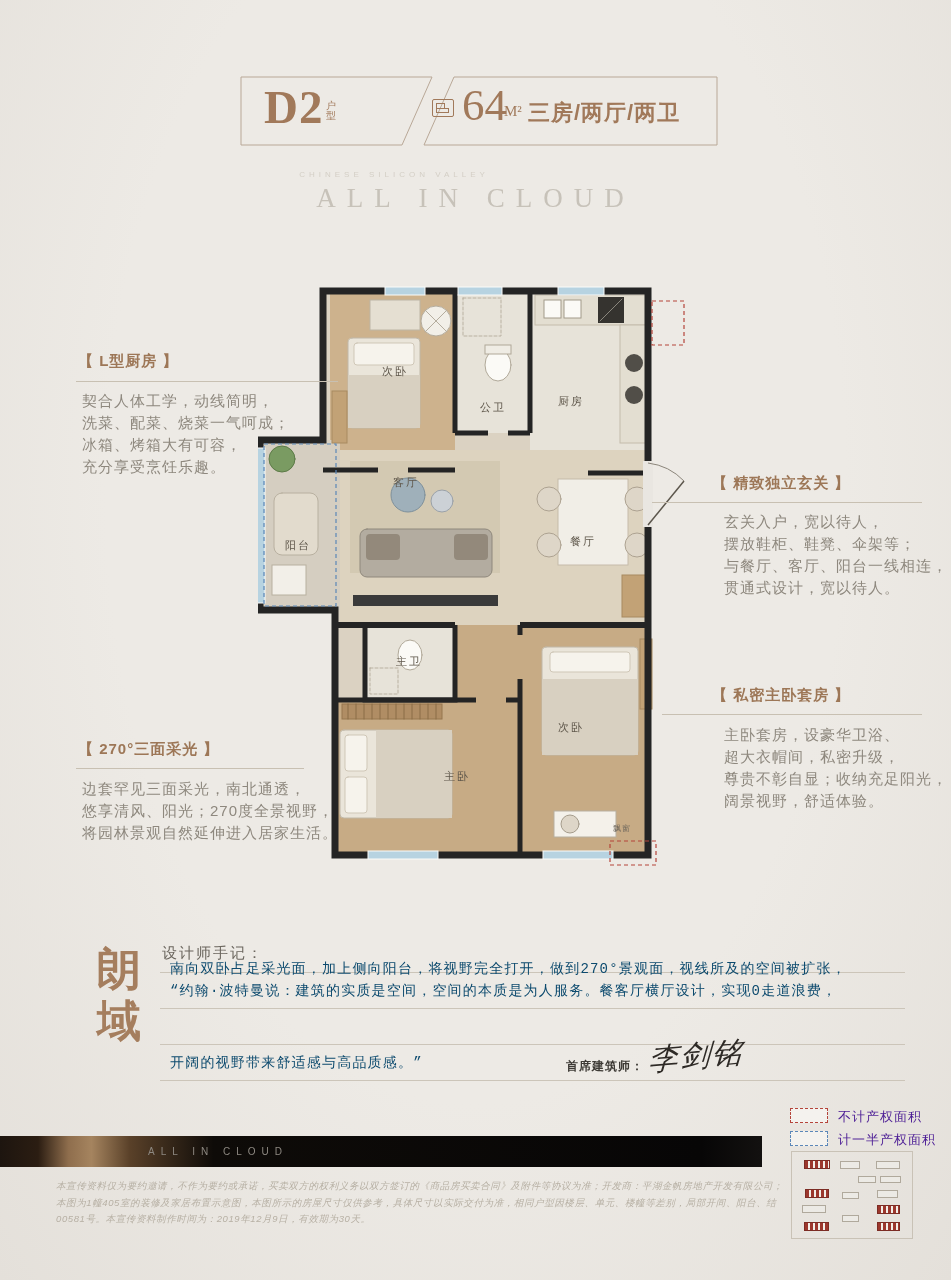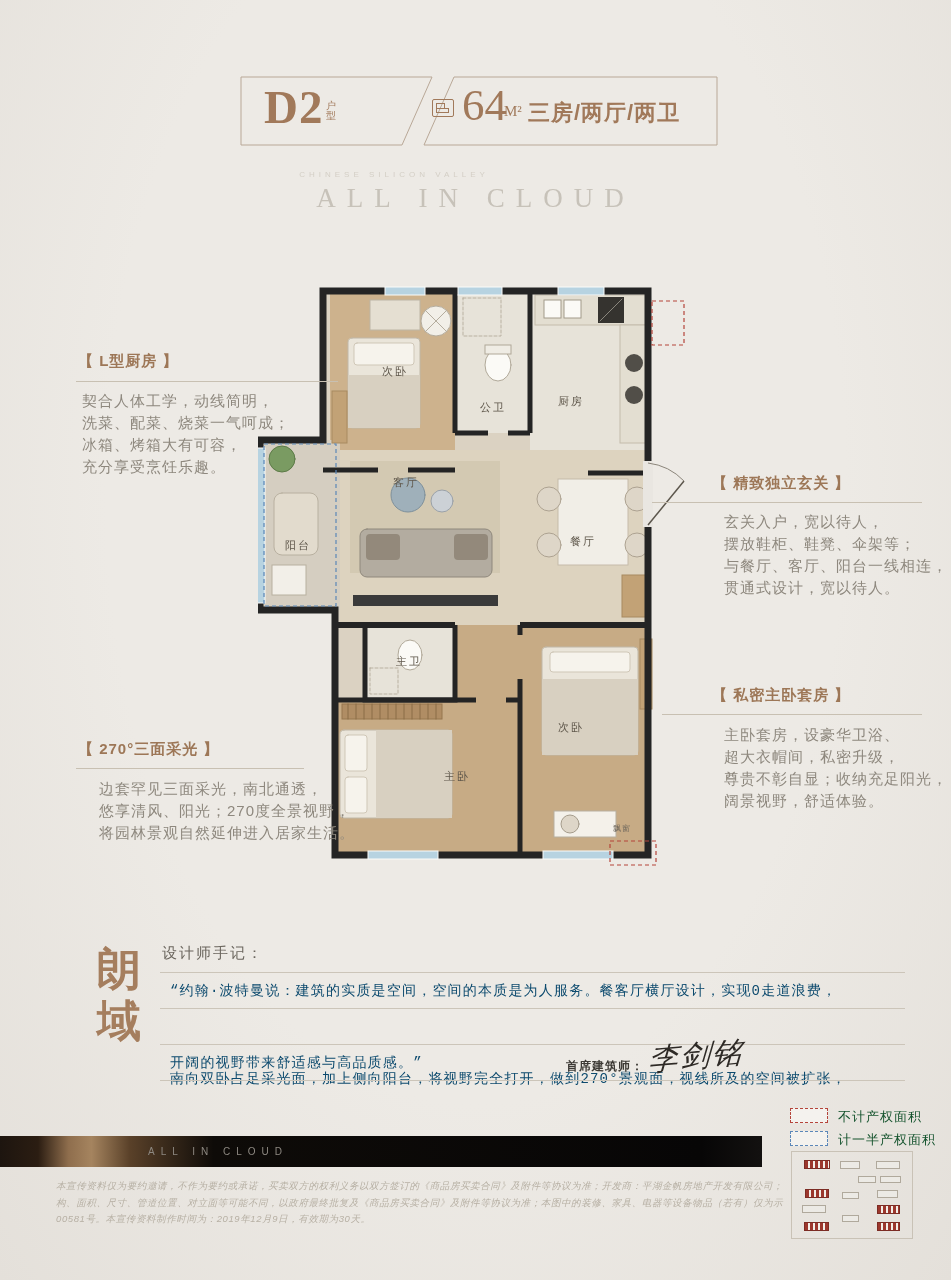--- a/index.html
+++ b/index.html
@@ -58,21 +58,21 @@
   .note-line { font-size:14px; color:#0c4a6e; letter-spacing:1.2px; font-weight:500; white-space:nowrap;font-family:Liberation Mono, monospace; }
   .note-rule { height:1px; background:#ccc5b9; }
   .architect-label { font-size:12px; font-weight:bold; color:#3d3a35; letter-spacing:1px; }
   .signature { font-family:"Liberation Serif", serif; font-style:italic; font-size:30px; color:#2e2a26;
     transform:rotate(-5deg) skewX(-8deg); letter-spacing:2px; }
 
   
   .legend-swatch { width:38px; height:15px; background:#f4f2ee; }
   .legend-swatch.red  { border:1.5px dashed #b5443a; }
   .legend-swatch.blue { border:1.5px dashed #5b87b8; }
-  .legend-label { font-size:13px; color:#14532d; letter-spacing:1px; font-family:"Liberation Serif", serif; }
+  .legend-label { font-size:13px; color:#4c1d95; letter-spacing:1px; font-family:"Liberation Serif", serif; }
   #keyplan-box { left:791px; top:1151px; width:122px; height:88px; border:1px solid #c9c2b6; }
   .bldg { position:absolute; border:1px solid #b0a99c; background:#eceae5; }
   .bldg.hl { border:1px solid #7c2c24; background:
     repeating-linear-gradient(90deg, #9c372d 0 3px, #f3efe9 3px 5px); }
 
   
   #banner { left:0; top:1136px; width:762px; height:31px;
     background:linear-gradient(90deg,#1d150f 0%, #2b1d12 5%, #8f6e4d 9%, #a5845f 12%, #5a4129 17%, #0e0b08 28%, #070606 92%, #131110 100%);
   }
   #banner-text { left:148px; top:1146px; font-size:10px; letter-spacing:6px; color:#8d8881; }
@@ -240,34 +240,34 @@
 <div class="abs rule" style="left:662px; top:714px; width:260px;"></div>
 <div class="abs" style="left:724px; top:724px;">
   <div class="feature-line">主卧套房，设豪华卫浴、</div>
   <div class="feature-line">超大衣帽间，私密升级，</div>
   <div class="feature-line">尊贵不彰自显；收纳充足阳光，</div>
   <div class="feature-line">阔景视野，舒适体验。</div>
 </div>
 
 <div class="abs feature-title" style="left:78px; top:740px;">【 270°三面采光 】</div>
 <div class="abs rule" style="left:76px; top:768px; width:228px;"></div>
-<div class="abs" style="left:82px; top:778px;margin-left:17px;">
+<div class="abs" style="left:82px; top:778px;">
   <div class="feature-line">边套罕见三面采光，南北通透，</div>
   <div class="feature-line">悠享清风、阳光；270度全景视野，</div>
   <div class="feature-line">将园林景观自然延伸进入居家生活。</div>
 </div>
 
 <div class="abs brand-vert" style="left:97px; top:944px;">朗</div>
 <div class="abs brand-vert" style="left:97px; top:996px;">域</div>
 
 <div class="abs note-heading" style="left:162px; top:944px;">设计师手记：</div>
 <div class="abs note-rule" style="left:160px; top:972px; width:745px;"></div>
 <div class="abs note-line" style="left:170px; top:982px;">“约翰·波特曼说：建筑的实质是空间，空间的本质是为人服务。餐客厅横厅设计，实现0走道浪费，</div>
 <div class="abs note-rule" style="left:160px; top:1008px; width:745px;"></div>
-<div class="abs note-line" style="left:170px; top:1070px;text-align:center;">南向双卧占足采光面，加上侧向阳台，将视野完全打开，做到270°景观面，视线所及的空间被扩张，</div>
+<div class="abs note-line" style="left:170px; top:960px;text-align:center;">南向双卧占足采光面，加上侧向阳台，将视野完全打开，做到270°景观面，视线所及的空间被扩张，</div>
 <div class="abs note-rule" style="left:160px; top:1044px; width:745px;"></div>
 <div class="abs note-line" style="left:170px; top:1054px;">开阔的视野带来舒适感与高品质感。”</div>
 <div class="abs note-rule" style="left:160px; top:1080px; width:745px;"></div>
 <div class="abs architect-label" style="left:566px; top:1058px;">首席建筑师：</div>
 <div class="abs signature" style="left:648px; top:1036px;">李剑铭</div>
 
 <div class="abs legend-swatch red" style="left:790px; top:1108px;"></div>
 <div class="abs legend-label" style="left:838px; top:1108px;">不计产权面积</div>
 <div class="abs legend-swatch blue" style="left:790px; top:1131px;"></div>
 <div class="abs legend-label" style="left:838px; top:1131px;">计一半产权面积</div>
@@ -285,15 +285,15 @@
     <div class="bldg" style="left: 50px; top: 63px; width: 17px; height: 7px;"></div>
     <div class="bldg hl" style="left: 12px; top: 70px; width: 25px; height: 9px;"></div>
     <div class="bldg hl" style="left: 85px; top: 70px; width: 23px; height: 9px;"></div>
   </div>
 
 <div class="abs" id="banner"></div>
 <div class="abs" id="banner-text">ALL IN CLOUD</div>
 
 <div class="abs" style="left:56px; top:1178px;font-style:italic;">
   <div class="disclaimer-line">本宣传资料仅为要约邀请，不作为要约或承诺，买卖双方的权利义务以双方签订的《商品房买卖合同》及附件等协议为准；开发商：平湖金帆房地产开发有限公司；</div>
-  <div class="disclaimer-line">构、面积、尺寸、管道位置、对立面等可能不同，以政府最终批复及《商品房买卖合同》及附件等协议为准；本图中的装修、家具、电器等设备物品（若有）仅为示</div>
+  <div class="disclaimer-line">本图为1幢405室的装修及家居布置示意图，本图所示的房屋尺寸仅供参考，具体尺寸以实际交付为准，相同户型因楼层、单元、楼幢等差别，局部开间、阳台、结</div>
   <div class="disclaimer-line">00581号。本宣传资料制作时间为：2019年12月9日，有效期为30天。</div>
 </div>
 
 </body></html>

